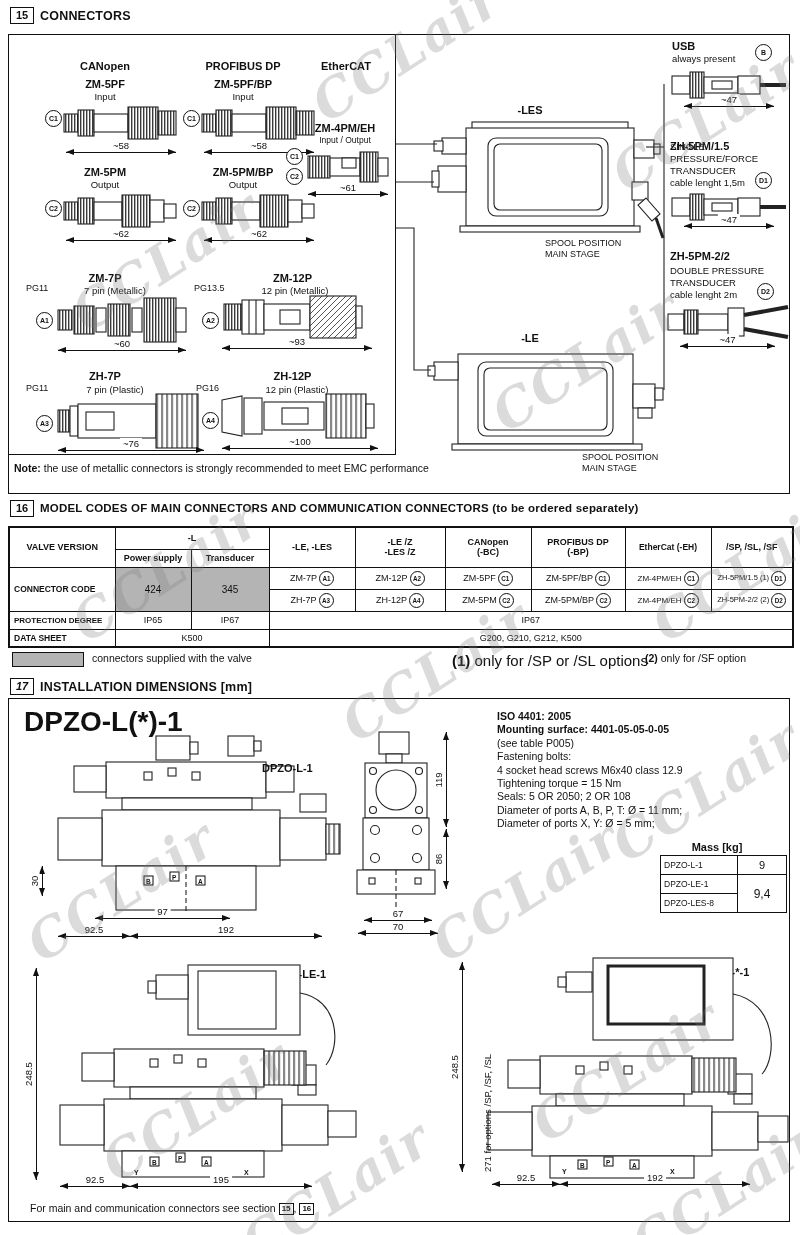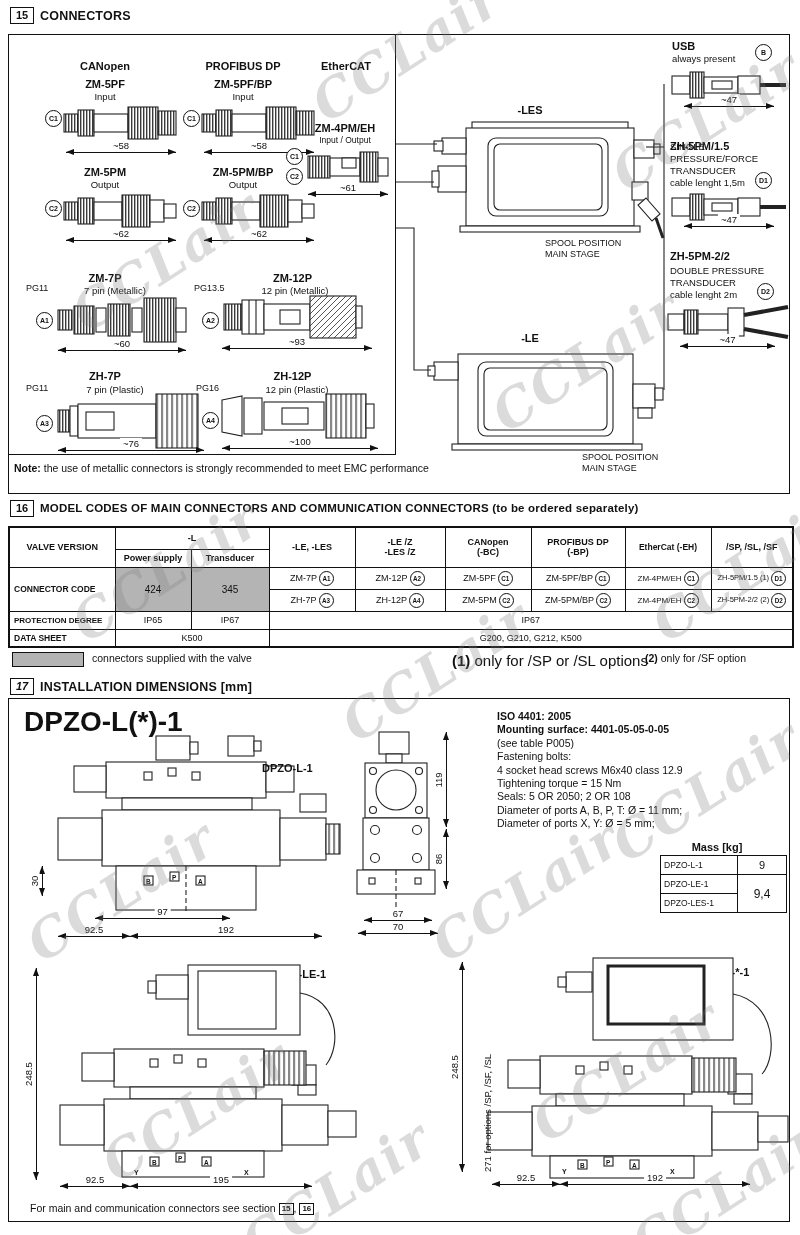--- a/index.html
+++ b/index.html
@@ -507,21 +507,21 @@
     <tbody>
         <tr style="height:19px;">
       <td style="width:70px;">DPZO-L-1</td>
       <td style="width:42px;text-align:center;font-size:11px;">9</td>
     </tr>
     <tr style="height:19px;">
       <td>DPZO-LE-1</td>
       <td rowspan="2" style="text-align:center;font-size:12px;">9,4</td>
     </tr>
     <tr style="height:19px;">
-      <td>DPZO-LES-1</td>
+      <td>DPZO-LES-8</td>
     </tr>
   </tbody>
     </table>
 
   <div class="abs b" style="left:268px;top:968px;font-size:11px;">DPZO-LE-1</div>
   <svg style="left:48px;top:965px;" width="310" height="215">
     <rect class="wh" x="140" y="0" width="112" height="70"></rect>
       <rect class="wh" x="150" y="6" width="78" height="58"></rect>
     <rect class="wh" x="108" y="10" width="32" height="24"></rect>
       <rect class="wh" x="100" y="16" width="8" height="12"></rect>

